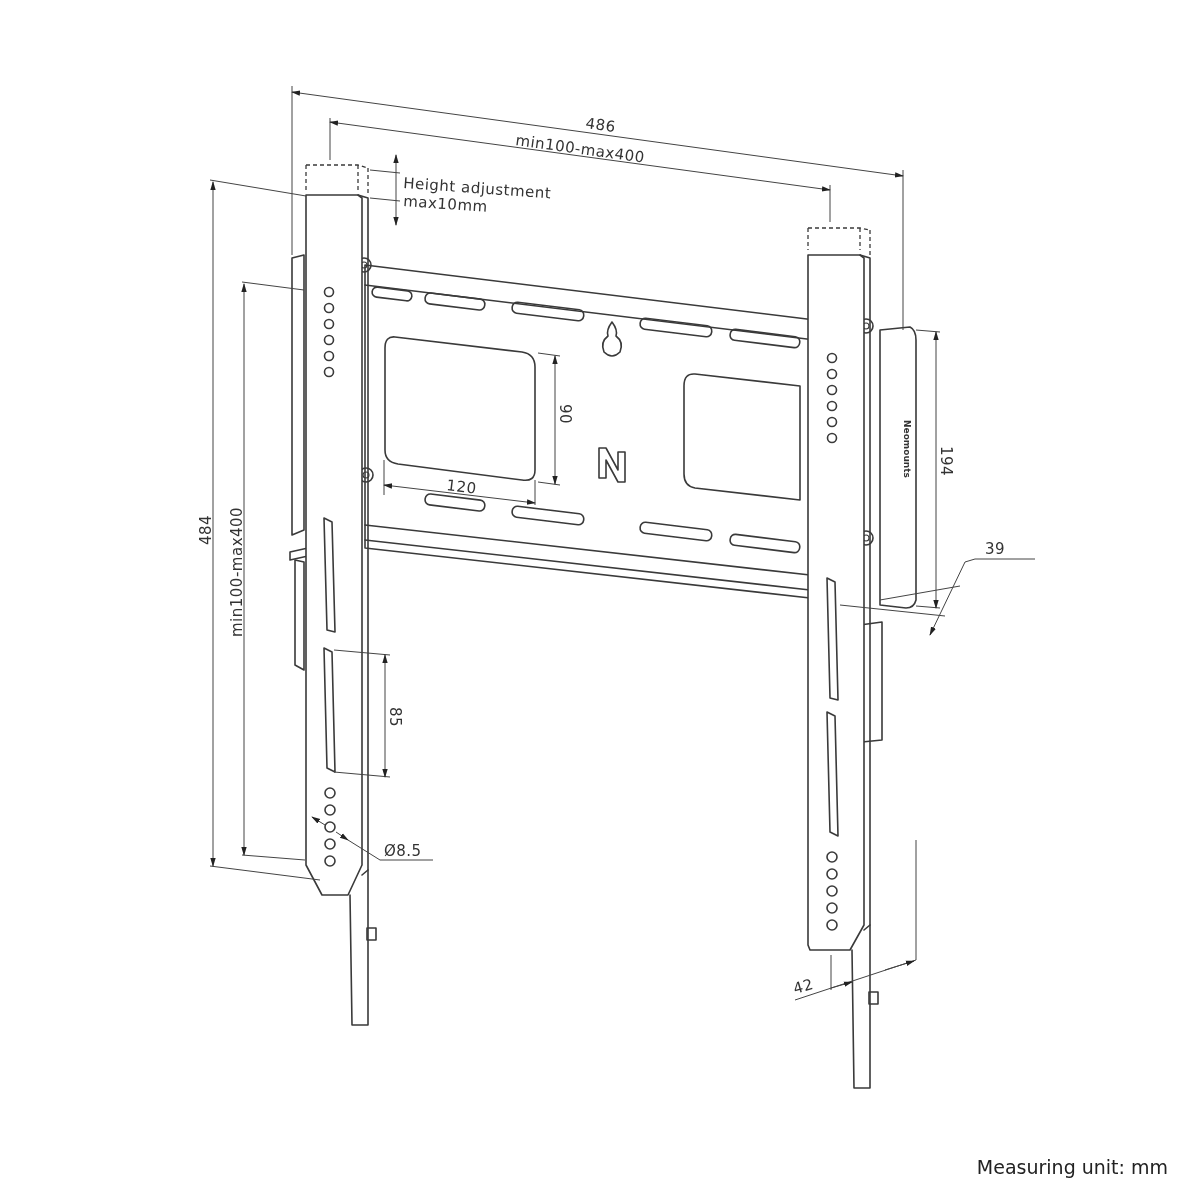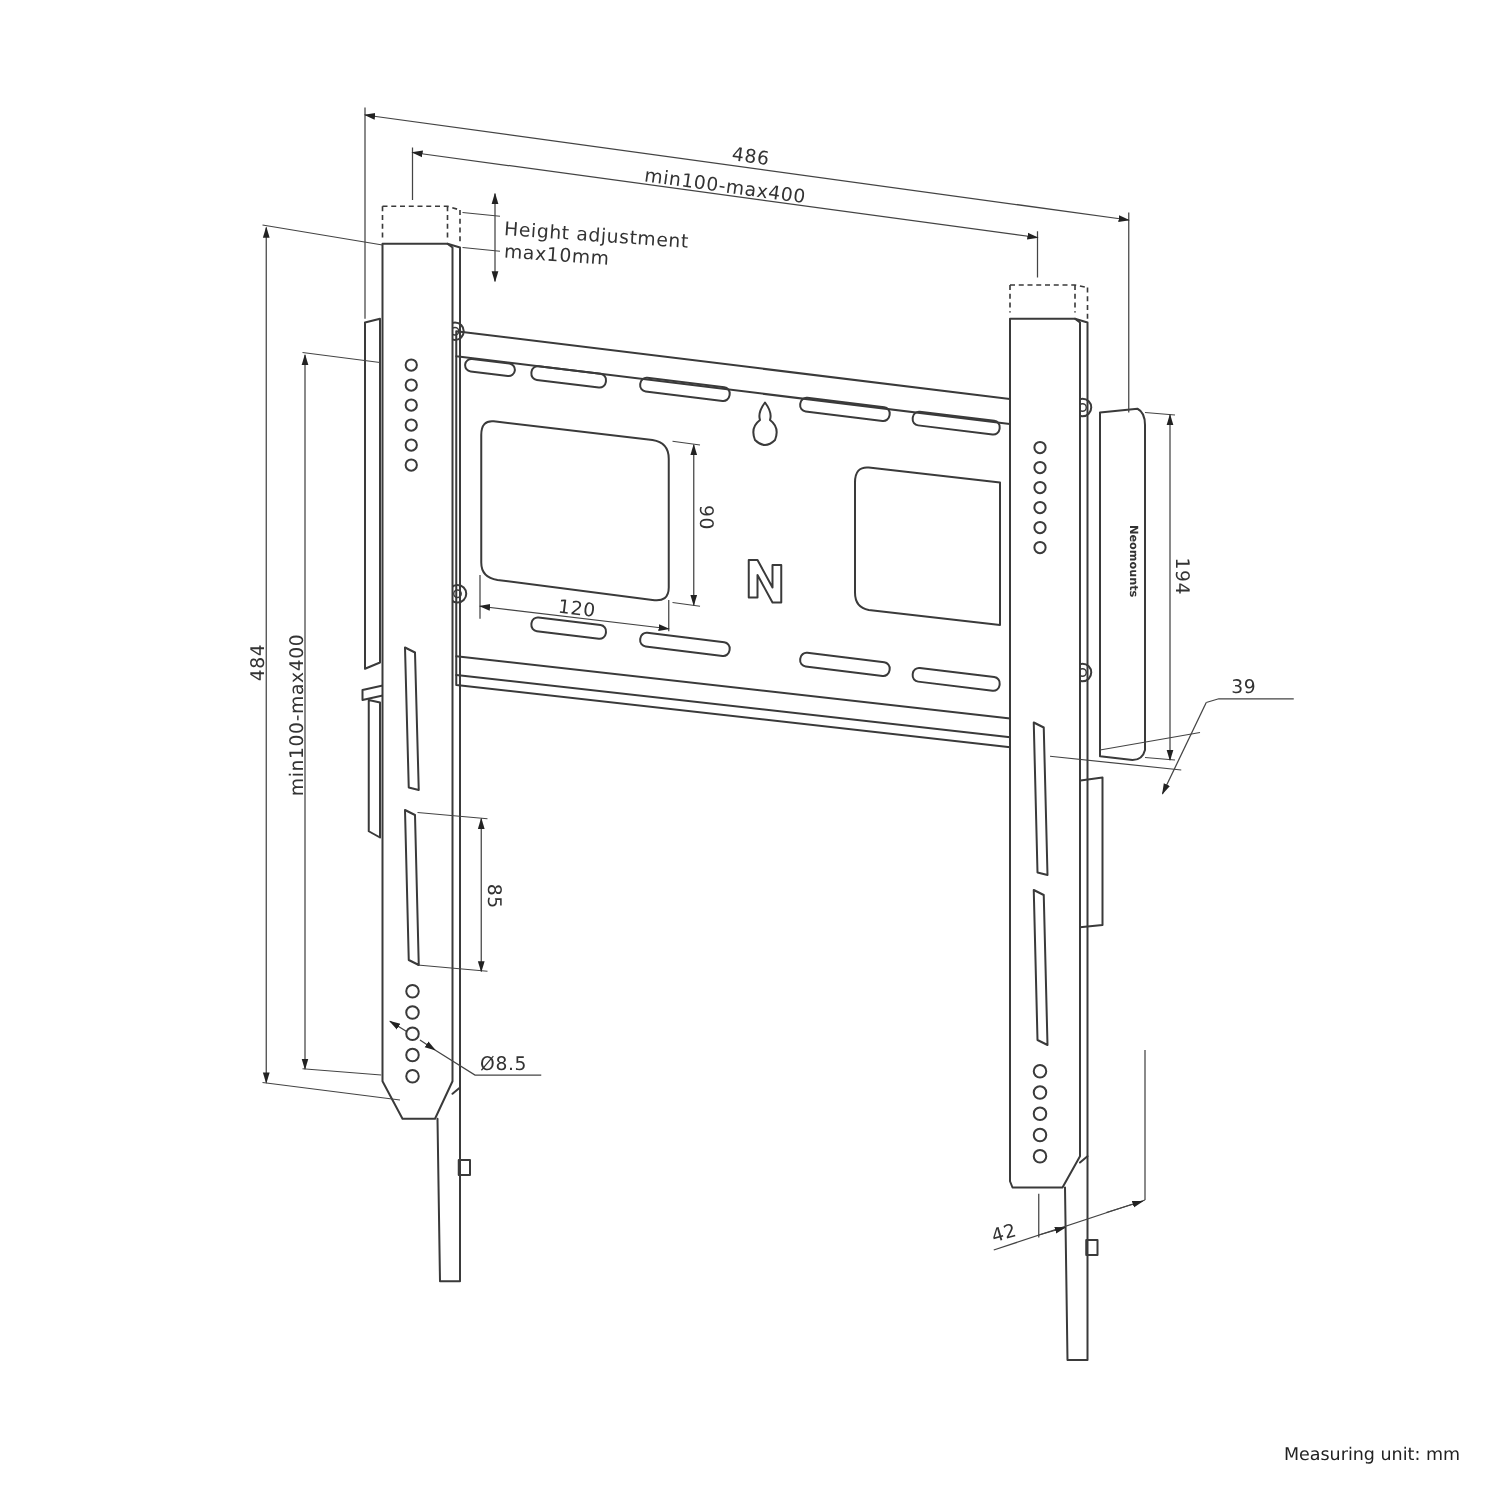--- a/index.html
+++ b/index.html
@@ -5,21 +5,21 @@
     html, body { margin: 0; padding: 0; background: #ffffff; }
     body { width: 1200px; height: 1200px; position: relative; overflow: hidden; font-family: "DejaVu Sans", sans-serif; }
     #drawing { position: absolute; left: 0; top: 0; width: 1200px; height: 1200px; }
     .ln { stroke: #3a3a3a; stroke-width: 1.6; fill: none; stroke-linejoin: round; stroke-linecap: round; }
     .thin { stroke: #3a3a3a; stroke-width: 1.1; fill: none; }
     .fillw { fill: #ffffff; }
     .dash { stroke: #3a3a3a; stroke-width: 1.3; fill: none; stroke-dasharray: 4 3; }
     .dim { stroke: #444; stroke-width: 1; fill: none; }
     .arrow { fill: #222; }
     .dimtxt { font-family: "DejaVu Sans", sans-serif; font-size: 15px; fill: #333; letter-spacing: 0.5px; }
-    .note { position: absolute; right: 32px; top: 1156px; font-family: "DejaVu Sans", sans-serif; font-size: 14px; color: #222; }
+    .note { position: absolute; right: 32px; top: 1156px; font-family: "DejaVu Sans", sans-serif; font-size: 19px; color: #222; }
   </style>
 </head>
 <body>
 
 <svg id="drawing" viewBox="0 0 1200 1200" xmlns="http://www.w3.org/2000/svg">
   <defs>
     <marker id="ar" viewBox="0 0 10 10" refX="9" refY="5" markerWidth="9" markerHeight="9" orient="auto-start-reverse">
       <path d="M0,2 L10,5 L0,8 z" class="arrow"></path>
     </marker>
   </defs>

